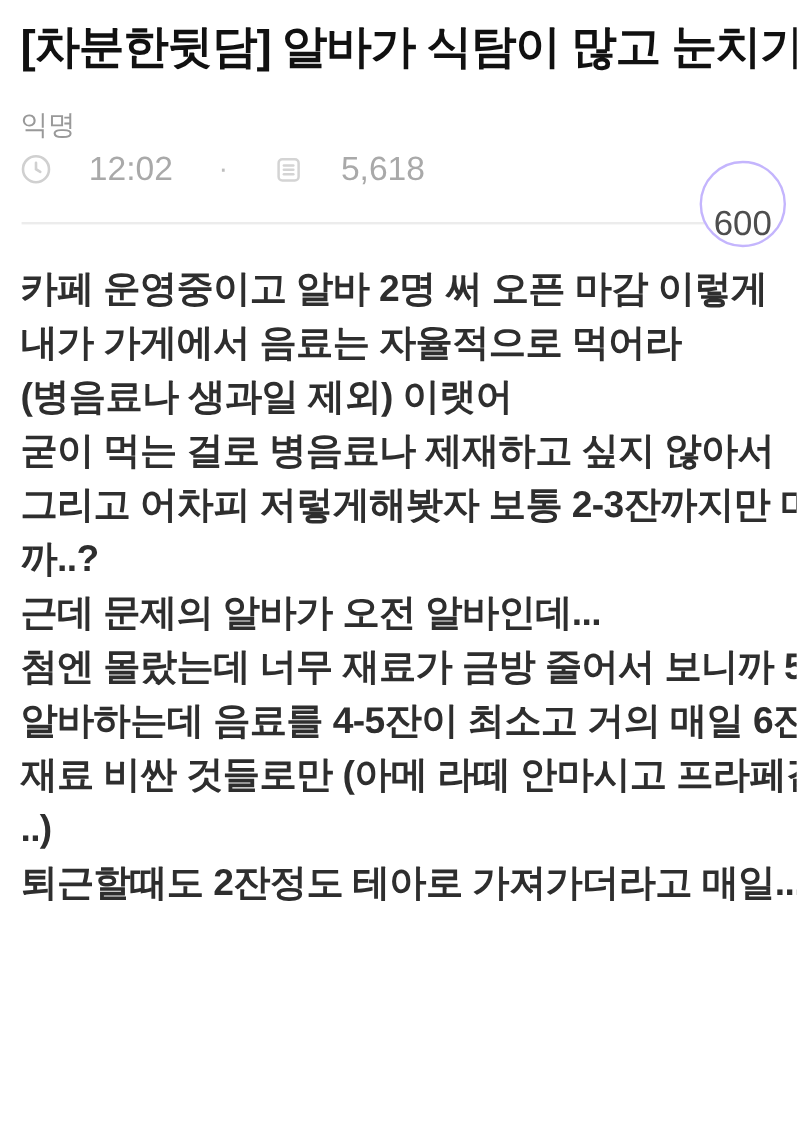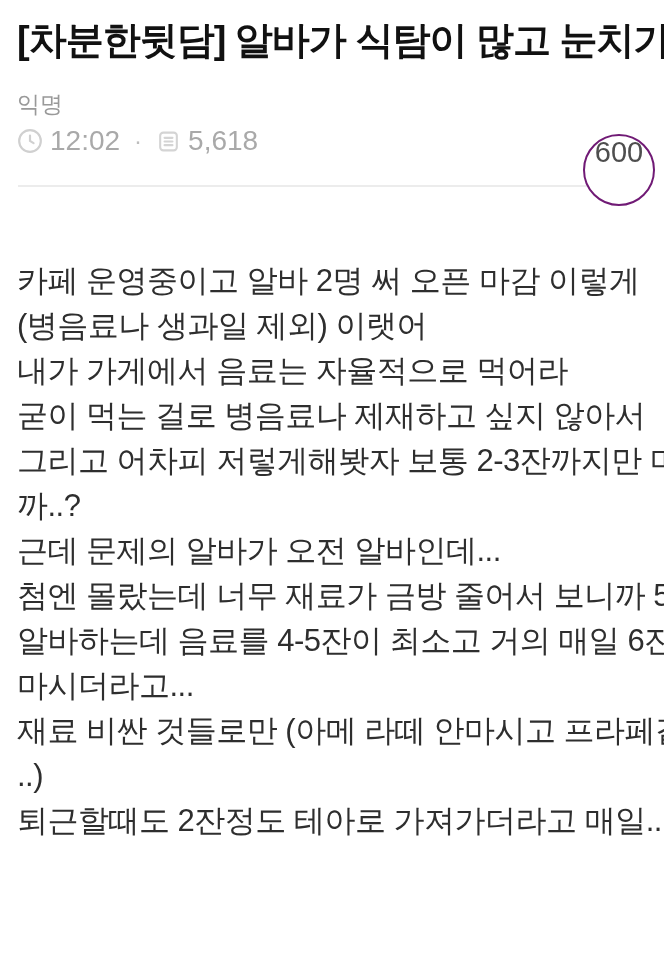--- a/index.html
+++ b/index.html
@@ -33,55 +33,57 @@
     line-height: 27px;
     color: #999999;
   }
   .meta-row {
     margin-top: 7px;
     display: flex;
     align-items: center;
     font-size: 28px;
     line-height: 32px;
     color: #a9a9a9;
+    gap: 24px;
   }
   .meta-row .icon {
     display: inline-flex;
     align-items: center;
     margin-right: 7px;
   }
   .meta-dot {
     color: #bdbdbd;
     font-size: 24px;
     margin: 0 14px;
   }
   .badge {
     position: absolute;
     top: 134px;
     right: 9px;
     width: 68px;
     height: 68px;
-    border: 2px solid #701a75;
+    border: 2px solid #c4b5fd;
     border-radius: 50%;
     display: flex;
-    align-items: flex-start;
+    align-items: flex-end;
     justify-content: center;
     font-size: 29px;
     color: #4e4e4e;
     background: #ffffff;
     box-sizing: content-box;
   }
   .divider {
     margin: 28px 18px 0 18px;
     height: 2px;
     background: #ececec;
   }
   .body {
-    margin-top: 71px;
+    margin-top: 31px;
     padding: 0 10px 0 17px;
+    font-weight: bold;
   }
   .body-line {
     font-size: 31px;
     line-height: 45px;
     color: #2e2e2e;
     letter-spacing: -0.5px;
     white-space: nowrap;
   }
 </style>
 </head>
@@ -118,27 +120,26 @@
   </div>
 
   <div class="badge">
     <span>600</span>
   </div>
 
   <div class="divider"></div>
 
   <div class="body">
     <div class="body-line">카페 운영중이고 알바 2명 써 오픈 마감 이렇게</div>
+    <div class="body-line">내가 가게에서 음료는 자율적으로 먹어라</div>
     <div class="body-line">(병음료나 생과일 제외) 이랫어</div>
-    <div class="body-line">내가 가게에서 음료는 자율적으로 먹어라</div>
     <div class="body-line">굳이 먹는 걸로 병음료나 제재하고 싶지 않아서</div>
     <div class="body-line">그리고 어차피 저렇게해봣자 보통 2-3잔까지만 마시니</div>
     <div class="body-line">까..?</div>
     <div class="body-line">근데 문제의 알바가 오전 알바인데...</div>
     <div class="body-line">첨엔 몰랐는데 너무 재료가 금방 줄어서 보니까 5시간</div>
     <div class="body-line">알바하는데 음료를 4-5잔이 최소고 거의 매일 6잔을</div>
-    <div class="body-line">마시더라고...</div>
     <div class="body-line">재료 비싼 것들로만 (아메 라떼 안마시고 프라페같은거</div>
     <div class="body-line">..)</div>
     <div class="body-line">퇴근할때도 2잔정도 테아로 가져가더라고 매일...</div>
   </div>
 
 </div>
 
 </body></html>

